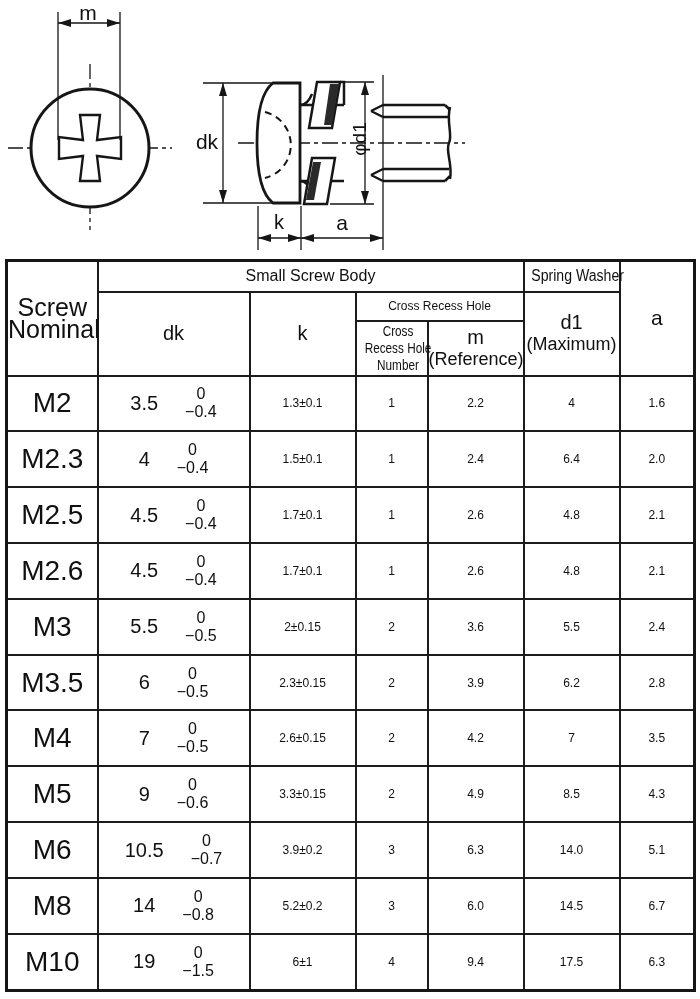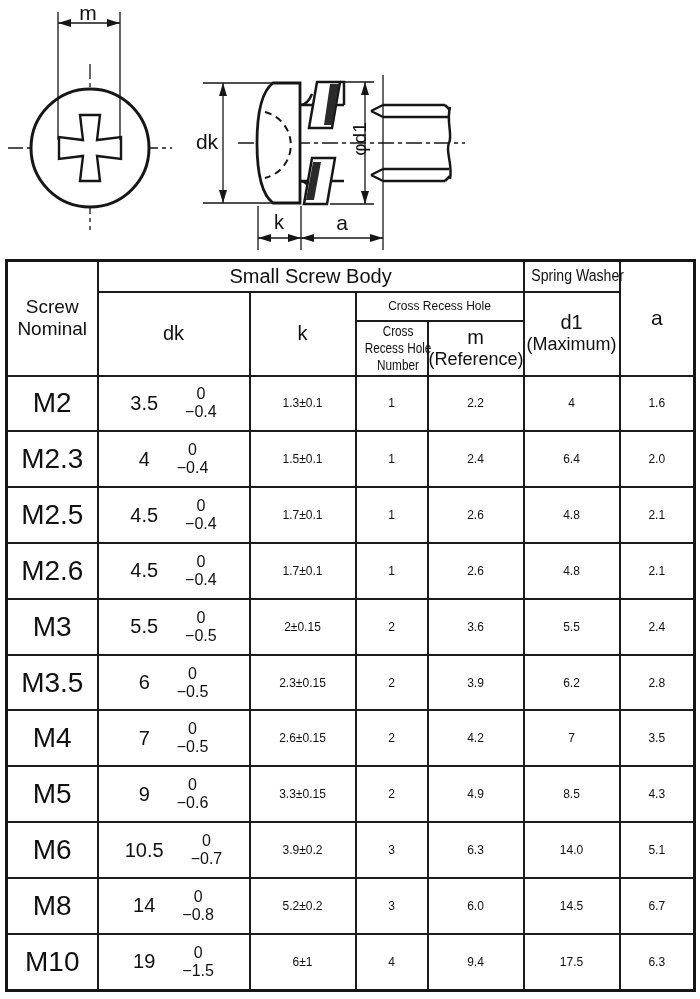--- a/index.html
+++ b/index.html
@@ -13,22 +13,22 @@
   .lbl-a{left:328px;top:211px;width:28px;font-size:21px;}
   .lbl-d1{left:336px;top:128px;width:48px;height:22px;font-size:19px;
           transform:rotate(-90deg);transform-origin:center;}
   
   table.spec{position:absolute;left:5px;top:259px;width:690px;height:733px;
              border-collapse:collapse;table-layout:fixed;background:#fff;
              border:3px solid #161616;}
   table.spec th,table.spec td{border:2px solid #1c1c1c;text-align:center;
              vertical-align:middle;padding:0;font-weight:normal;color:#101010;}
   tr.hrow1{height:31px;} tr.hrow2{height:29px;} tr.hrow3{height:55px;}
-  .h-main{font-size:20px;}
-  .h-nominal{font-size:19px;line-height:22px;}
+  .h-main{font-size:16px;}
+  .h-nominal{font-size:25px;line-height:22px;}
   .h-sub{font-size:20px;}
   .h-crh{font-size:12px;}
   .h-cond{display:inline-block;font-size:16px;transform:scaleX(0.88);
           transform-origin:center;white-space:nowrap;}
   .h-crhn{display:inline-block;width:82px;font-size:14px;line-height:17px;
           transform:scaleX(0.84);transform-origin:center;}
   .h-two{font-size:18px;line-height:21px;}
   .h-two .sym{font-size:20px;}
   .h-a{font-size:21px;}
   td.nom{font-weight:bold;font-size:28px;}

